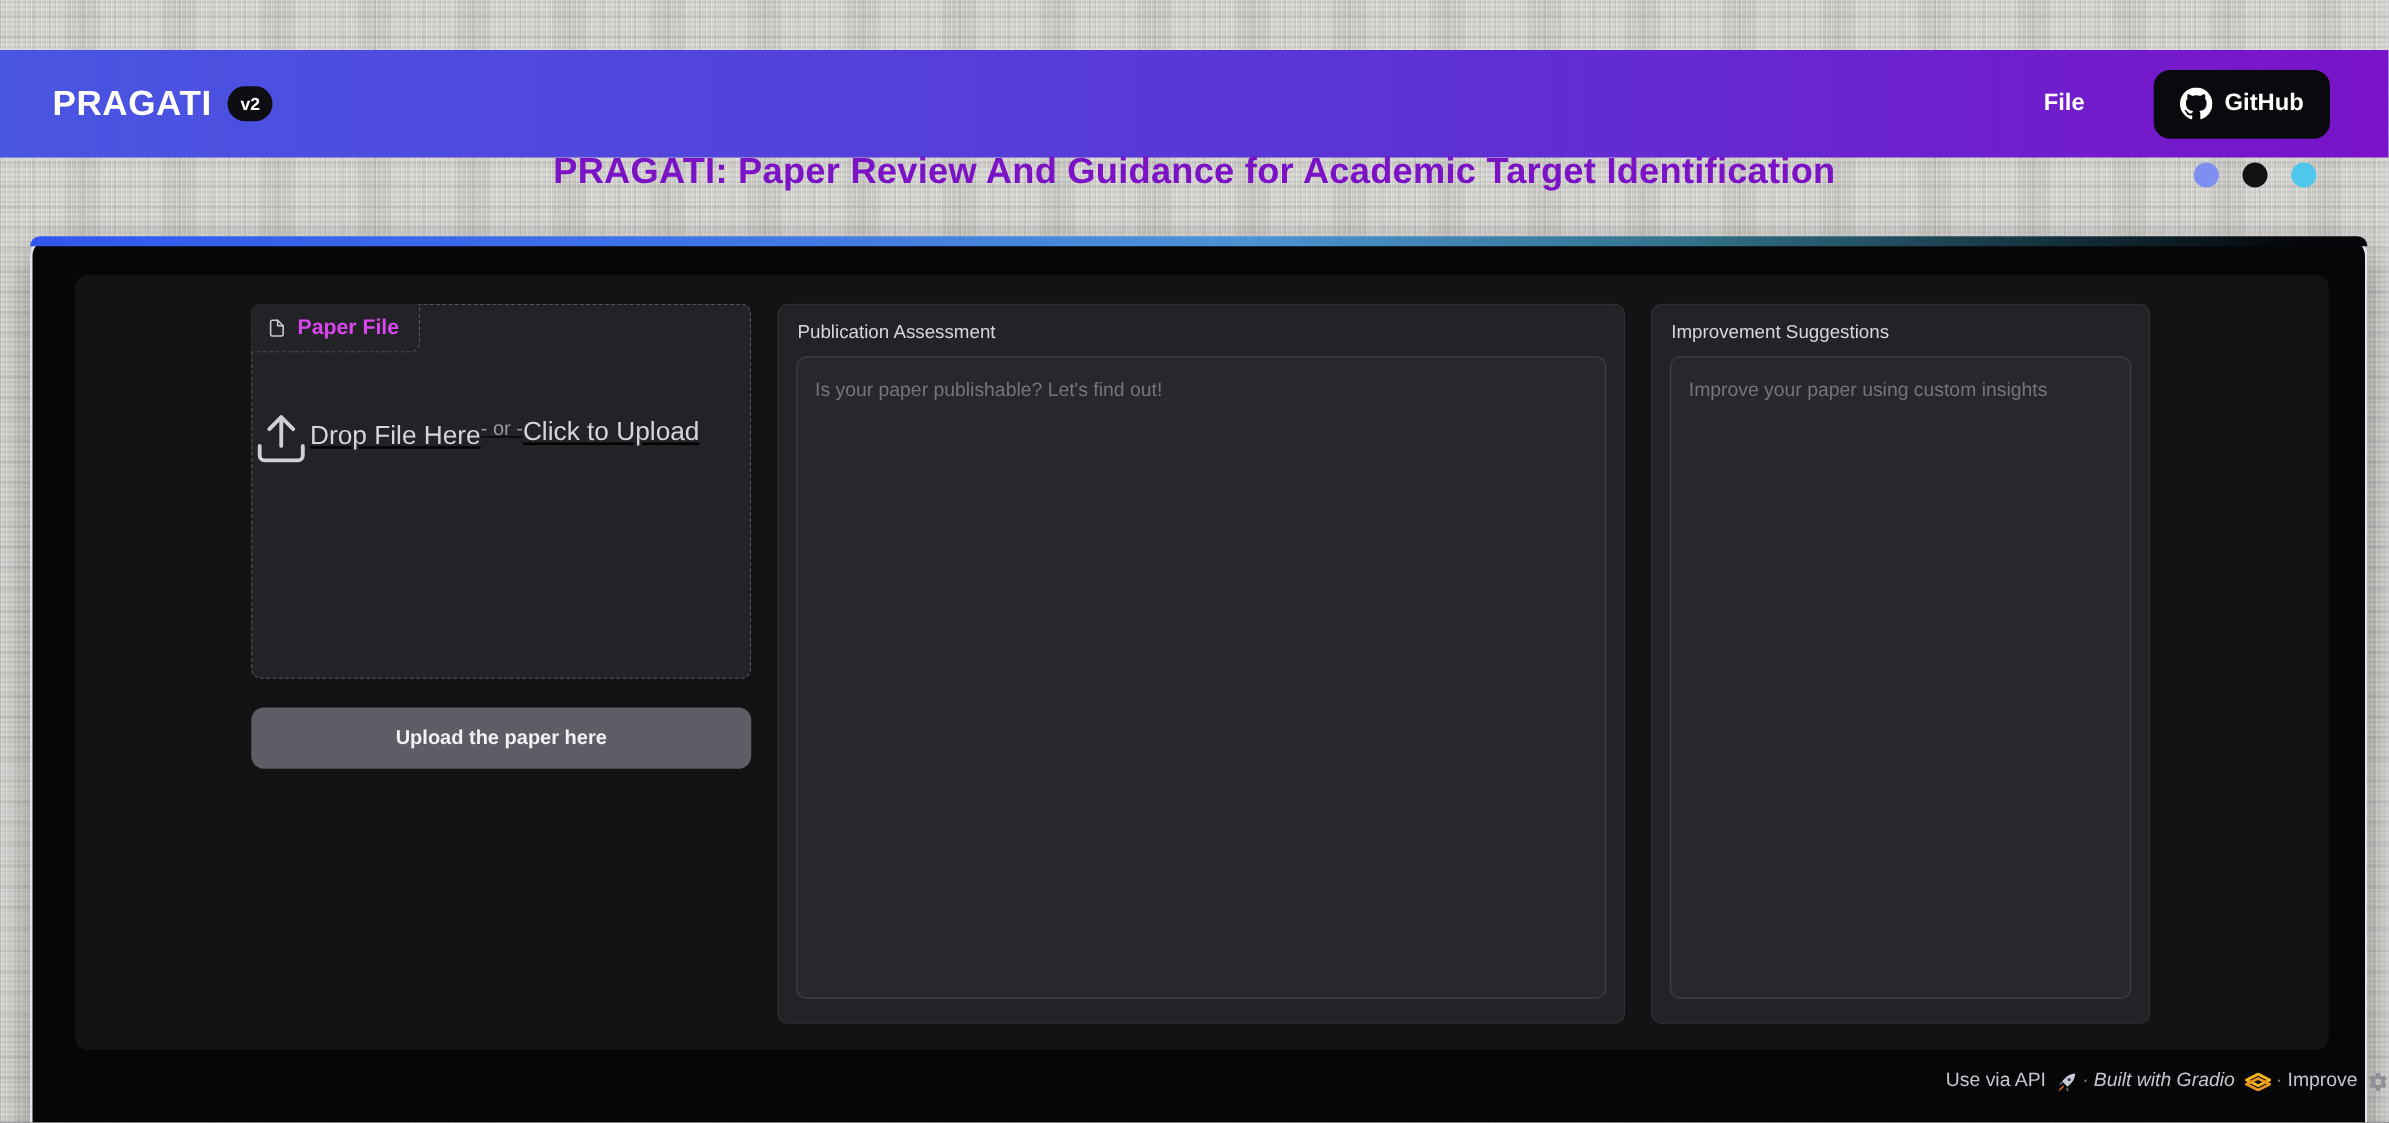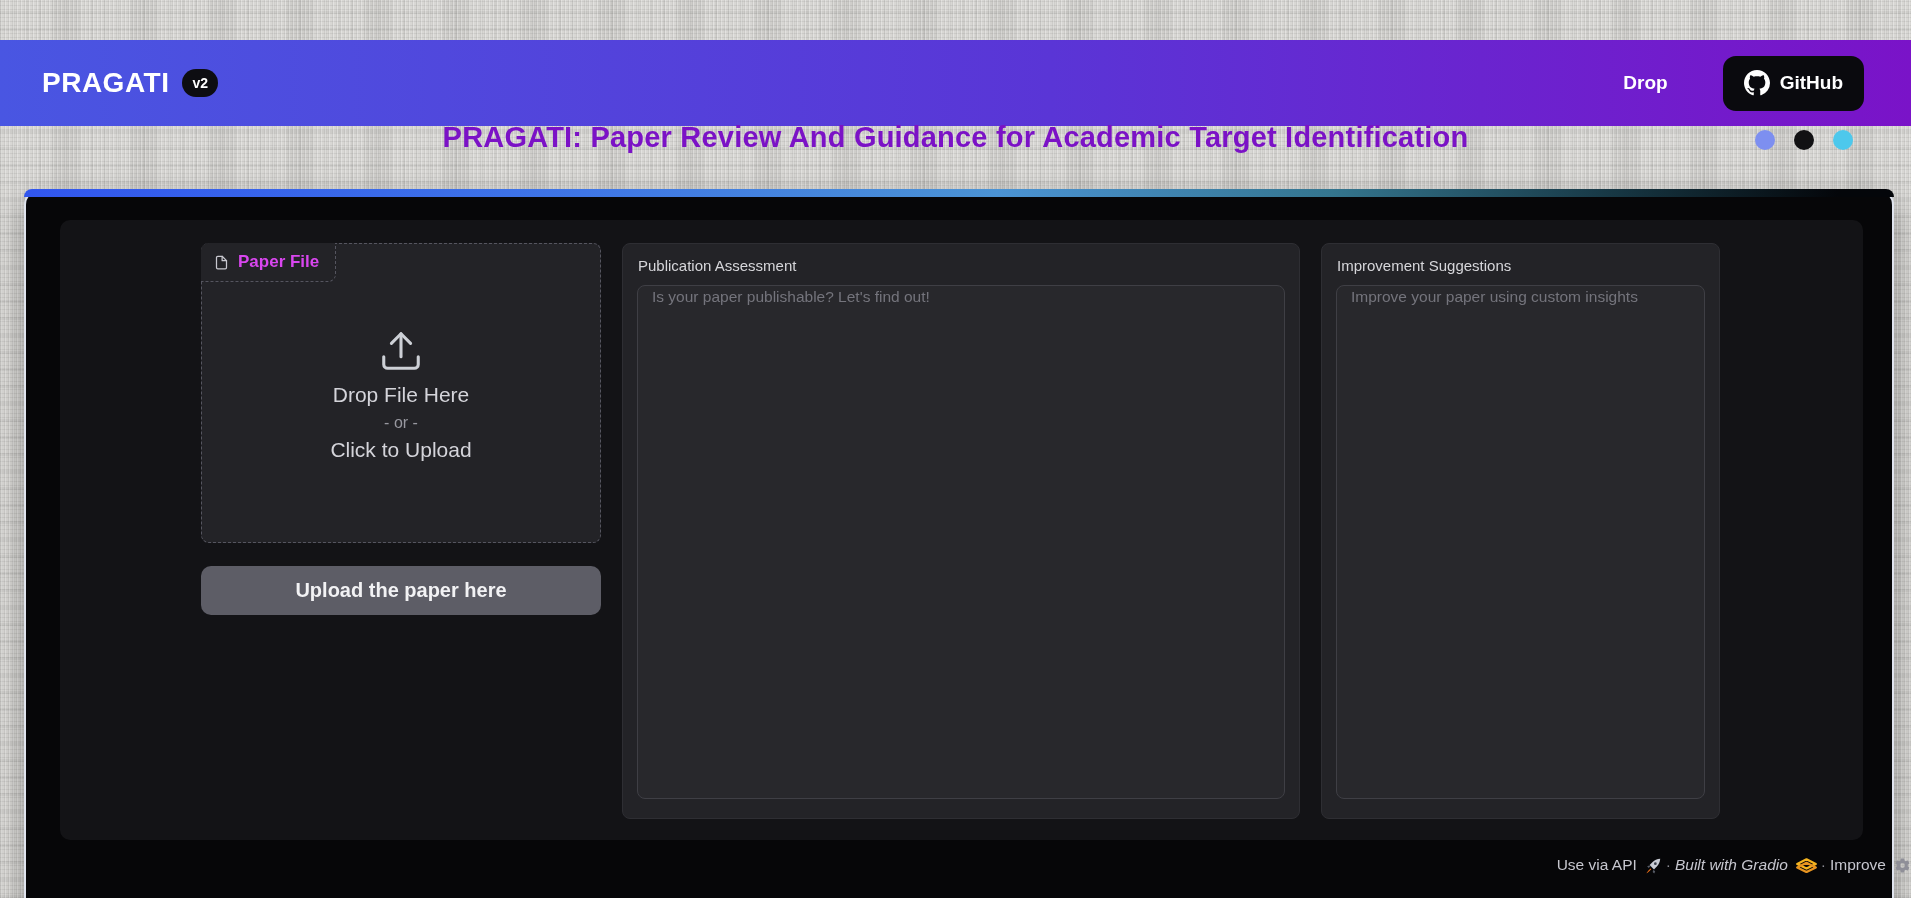--- a/index.html
+++ b/index.html
@@ -80,43 +80,43 @@
   }
   .file-chip {
     position:absolute; left:-1px; top:-1px; display:flex; align-items:center; gap:9px;
     padding:9px 16px 9px 13px; background:#232327;
     border-right:1px dashed #55555f; border-bottom:1px dashed #55555f;
     border-radius:8px 0 8px 0; color:#d946ef; font-size:17px; font-weight:600;
   }
   .file-chip svg { width:15px; height:15px; display:block; }
   .drop-inner {
     position:absolute; left:0; top:84px; width:100%;
-    display:flex; flex-direction:column; align-items:center;
+    display:flex; flex-direction:row; text-decoration:underline;
   }
   .upload-icon svg { width:46px; height:46px; display:block; }
   .drop-text { margin-top:9px; color:#d4d4da; font-size:21px; }
   .or-text { margin-top:7px; color:#9898a0; font-size:16px; }
   .click-text { margin-top:6px; color:#d4d4da; font-size:21px; }
 
   .upload-btn {
     margin-top:23px; width:400px; height:49px; border:none; border-radius:10px;
-    background:#5d5d66; color:#f2f2f4; font-size:20px; font-weight:700;
+    background:#5d5d66; color:#f2f2f4; font-size:16px; font-weight:700;
     font-family:inherit; cursor:pointer;
   }
 
   
   .block {
     height:576px; background:#232327; border:1px solid #2e2e33; border-radius:8px;
     padding:12px 14px 14px;
   }
   .block-label { color:#d6d6da; font-size:15px; margin:1px 0 11px 1px; }
   .block textarea {
     width:100%; height:514px; resize:none; outline:none;
     background:#28282c; border:1px solid #3f3f45; border-radius:8px;
-    padding:0 14px; color:#dcdce0; font-size:15.5px; line-height:1.45;
+    padding:16px 14px; color:#dcdce0; font-size:15.5px; line-height:1.45;
     font-family:inherit;
   }
   .block textarea::placeholder { color:#74747c; }
 
   
   .footer {
     position:absolute; left:0; top:856px; width:1911px;
     display:flex; justify-content:flex-end; align-items:center; gap:4px;
     color:#c6c6ce; font-size:15.5px;
   }
@@ -129,21 +129,21 @@
 <body>
 
 <div class="page">
 
   <div class="header">
     <div class="logo-wrap">
       <span class="logo">PRAGATI</span>
       <span class="v-badge">v2</span>
     </div>
     <div class="header-spacer"></div>
-    <span class="about-link">Drop</span>
+    <span class="about-link">File</span>
     <button class="gh-btn">
       <span>
         <svg viewBox="0 0 24 24">
             <path fill="#ffffff" d="M12 0C5.37 0 0 5.37 0 12c0 5.31 3.435 9.795 8.205 11.385.6.105.825-.255.825-.57 0-.285-.015-1.23-.015-2.235-3.015.555-3.795-.735-4.035-1.41-.135-.345-.72-1.41-1.23-1.695-.42-.225-1.02-.78-.015-.795.945-.015 1.62.87 1.845 1.23 1.08 1.815 2.805 1.305 3.495.99.105-.78.42-1.305.765-1.605-2.67-.3-5.46-1.335-5.46-5.925 0-1.305.465-2.385 1.23-3.225-.12-.3-.54-1.53.12-3.18 0 0 1.005-.315 3.3 1.23.96-.27 1.98-.405 3-.405s2.04.135 3 .405c2.295-1.56 3.3-1.23 3.3-1.23.66 1.65.24 2.88.12 3.18.765.84 1.23 1.905 1.23 3.225 0 4.605-2.805 5.625-5.475 5.925.435.375.81 1.095.81 2.22 0 1.605-.015 2.895-.015 3.3 0 .315.225.69.825.57A12.02 12.02 0 0 0 24 12c0-6.63-5.37-12-12-12z"></path>
           </svg>
       </span>
       <span>GitHub</span>
     </button>
   </div>
 

